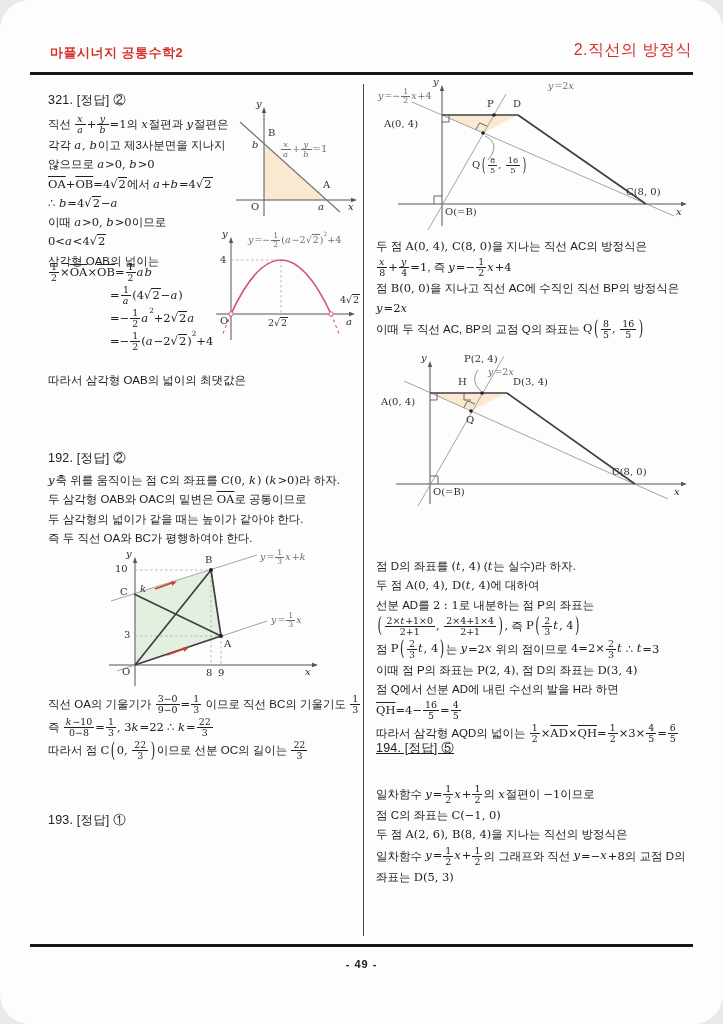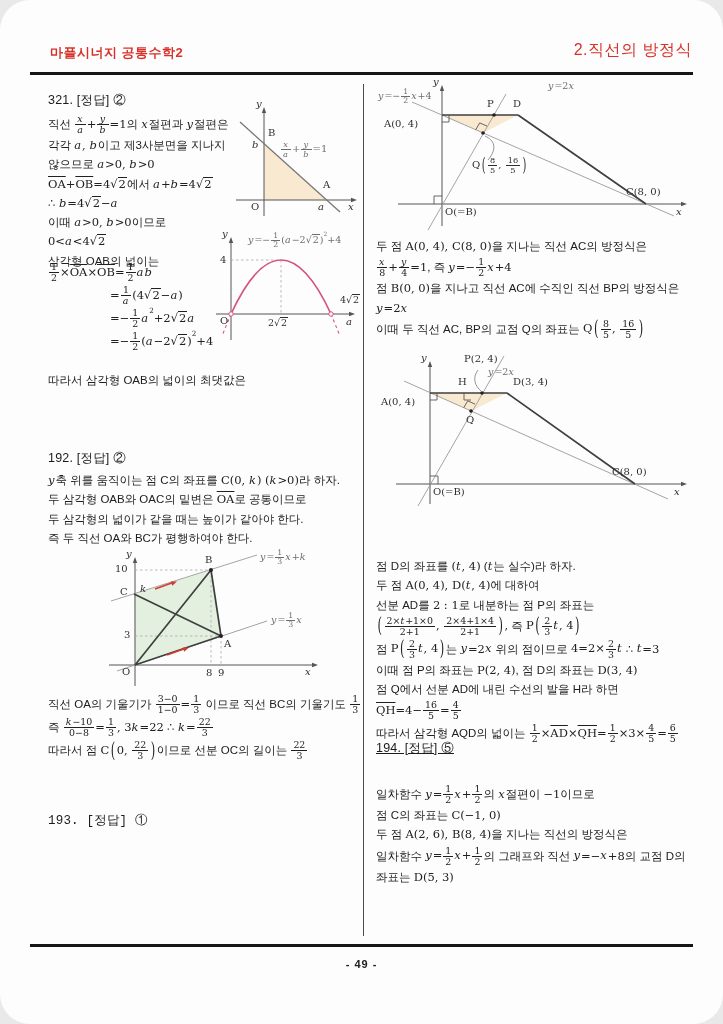--- a/index.html
+++ b/index.html
@@ -168,26 +168,26 @@
       <span class="flab" style="left:125px;top:115px;">9</span>
       <span class="flab" style="left:27px;top:34px;">C</span>
       <span class="flab" style="left:47px;top:31px;"><span class="mt"><i>k</i></span></span>
       <span class="flab" style="left:112px;top:2px;">B</span>
       <span class="flab" style="left:131px;top:86px;">A</span>
       <span class="flab sm gray" style="left:167px;top:-3px;"><span class="mt"><i>y</i>=<span class="fr"><span class="fn">1</span><span class="fd">3</span></span><i>x</i>+<i>k</i></span></span>
       <span class="flab sm gray" style="left:178px;top:60px;"><span class="mt"><i>y</i>=<span class="fr"><span class="fn">1</span><span class="fd">3</span></span><i>x</i></span></span>
     </div>
 
     <div class="blk" style="top:604px;width:316px;">
-        <div class="line">직선 OA의 기울기가 <span class="mt"><span class="fr"><span class="fn">3−0</span><span class="fd">1−0</span></span>=<span class="fr"><span class="fn">1</span><span class="fd">3</span></span></span> 이므로 직선 BC의 기울기도 <span class="mt"><span class="fr"><span class="fn">1</span><span class="fd">3</span></span></span></div>
+        <div class="line">직선 OA의 기울기가 <span class="mt"><span class="fr"><span class="fn">3−0</span><span class="fd">9−0</span></span>=<span class="fr"><span class="fn">1</span><span class="fd">3</span></span></span> 이므로 직선 BC의 기울기도 <span class="mt"><span class="fr"><span class="fn">1</span><span class="fd">3</span></span></span></div>
         <div class="line">즉 <span class="mt"><span class="fr"><span class="fn"><i>k</i>−10</span><span class="fd">0−8</span></span>=<span class="fr"><span class="fn">1</span><span class="fd">3</span></span>, 3<i>k</i>=22</span>   <span class="mt">∴  <i>k</i>=<span class="fr"><span class="fn">22</span><span class="fd">3</span></span></span></div>
         <div class="line">따라서 점 <span class="mt">C<span class="bp">(</span>0, <span class="fr"><span class="fn">22</span><span class="fd">3</span></span><span class="bp">)</span></span>이므로 선분 OC의 길이는 <span class="mt"><span class="fr"><span class="fn">22</span><span class="fd">3</span></span></span></div>
       </div>
 
-    <div class="blk ptitle" style="top:722px;font-family:Liberation Mono, monospace;">193. [정답] ①</div>
+    <div class="blk ptitle" style="top:722px;">193. [정답] ①</div>
   </div>
 
   <div class="col" id="col-right">
 
     <div class="fig" style="left:0px;top:2px;width:322px;height:150px;">
       <svg width="322" height="150" viewBox="0 0 322 150">
         <polygon class="fillp" points="66,35 142,35 107,53"></polygon>
         <path class="ax" d="M66,146 V8"></path>
         <polygon class="tipf" points="66,5 63.8,11 68.2,11"></polygon>
         <path class="ax" d="M22,124 H308"></path>

